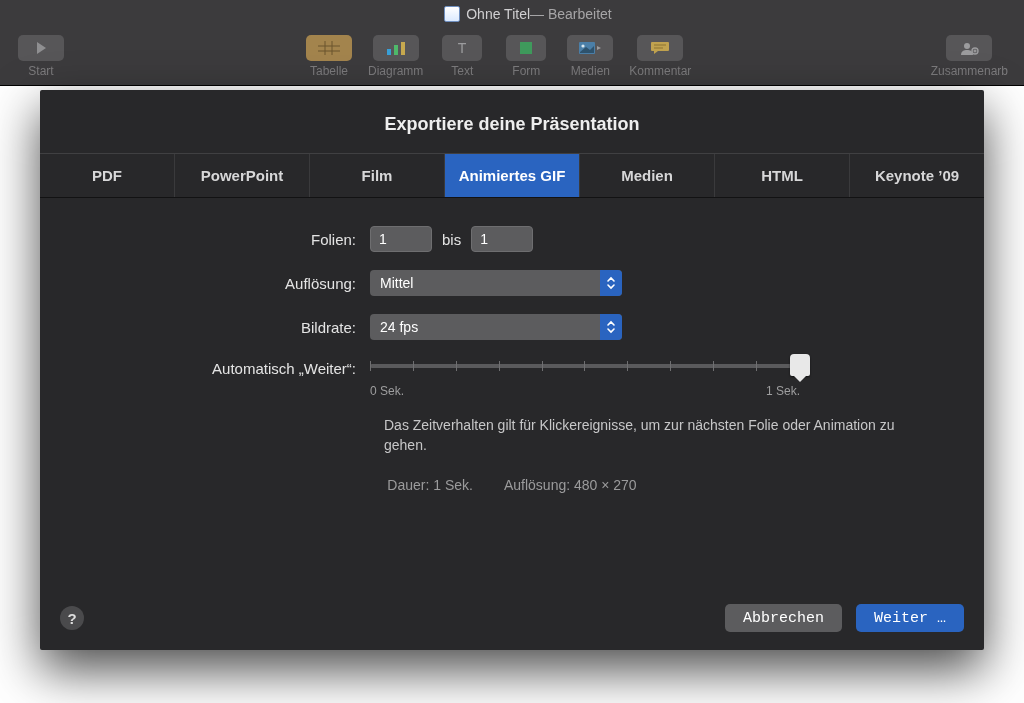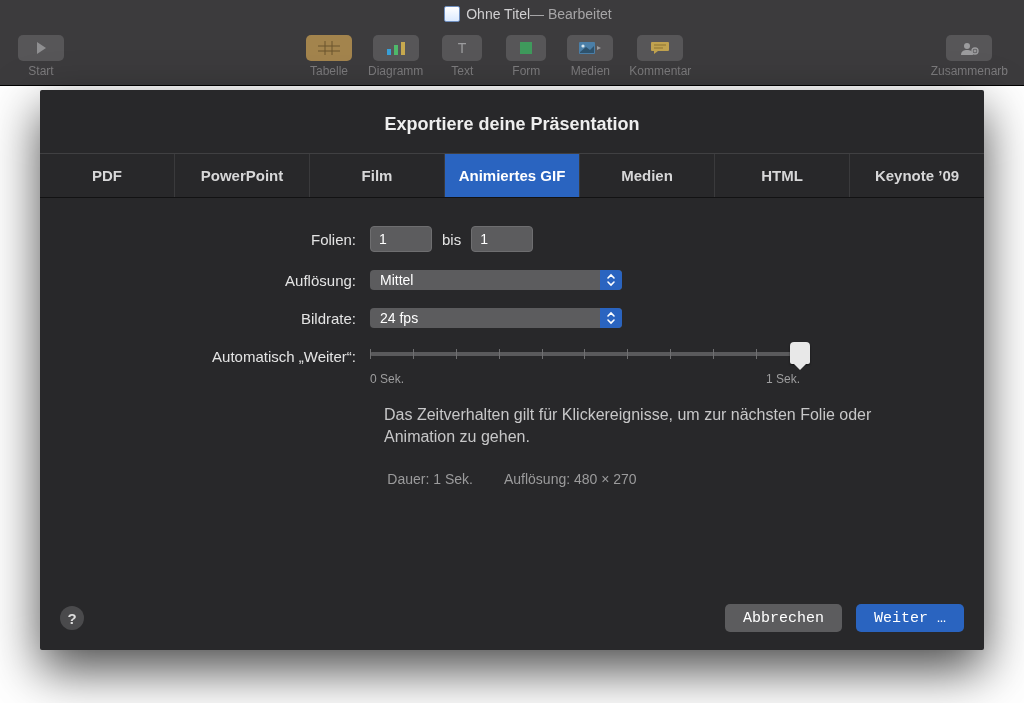--- a/index.html
+++ b/index.html
@@ -125,21 +125,21 @@
   border: 1px solid #6e6e70;
   border-radius: 4px;
   color: #fff;
   font-size: 14px;
   padding: 0 8px;
   text-align: left;
 }
 .between-label { color: #e4e4e4; font-size: 15px; }
 
 .select {
-  width: 252px; height: 20px;
+  width: 252px; height: 26px;
   background: #5c5c5e;
   border-radius: 4px;
   display: flex;
   align-items: center;
   color: #fff;
   font-size: 14px;
   padding-left: 10px;
   position: relative;
   cursor: default;
 }
@@ -190,22 +190,22 @@
 }
 .slider-labels {
   display: flex; justify-content: space-between;
   margin-top: 16px;
   font-size: 12px;
   color: #9e9e9f;
 }
 
 .help-text {
   padding-left: 344px;
-  padding-right: 40px;
-  font-size: 16px;
+  padding-right: 60px;
+  font-size: 14px;
   color: #c7c7c8;
   line-height: 1.4;
 }
 .summary-row {
   text-align: center;
   font-size: 14px;
   color: #9b9b9c;
   margin-top: 4px;
 }
 .summary-row .gap { display: inline-block; width: 24px; }

